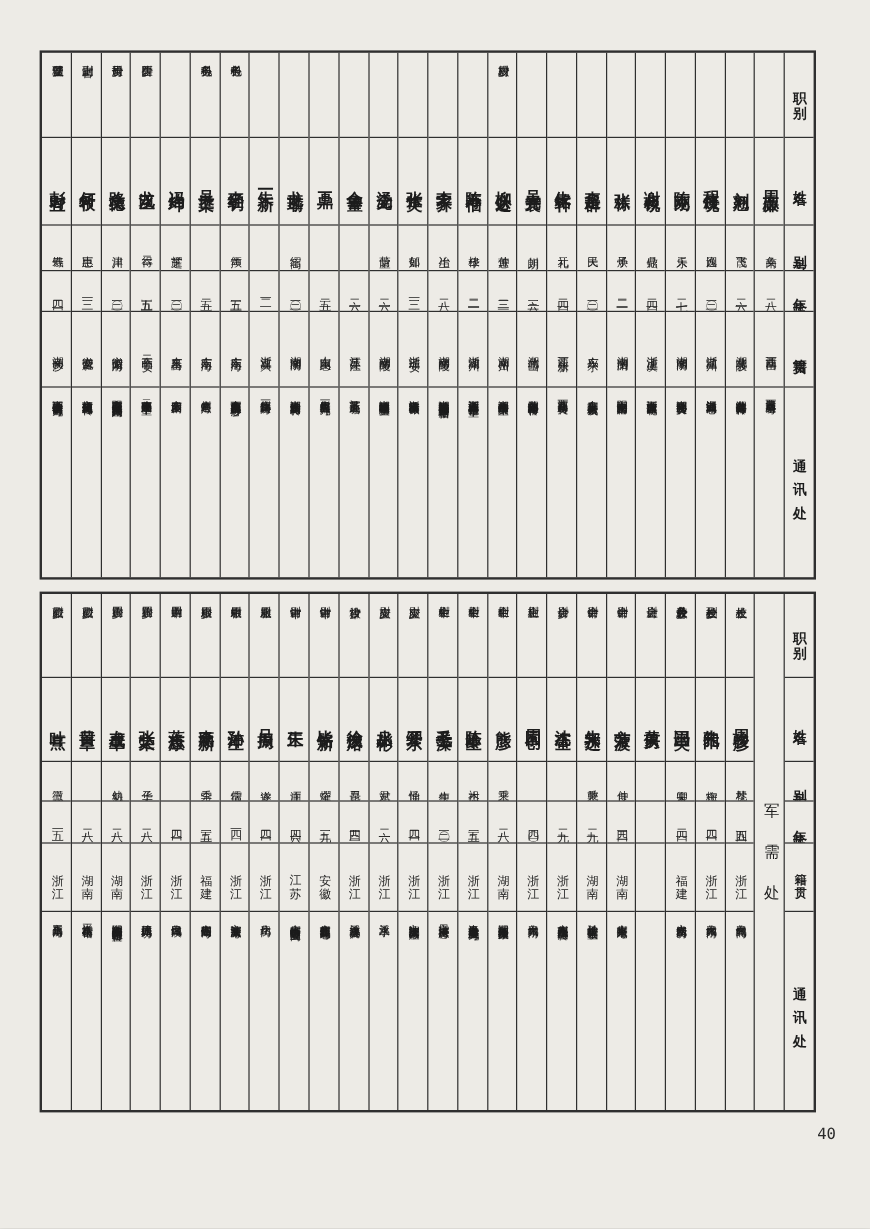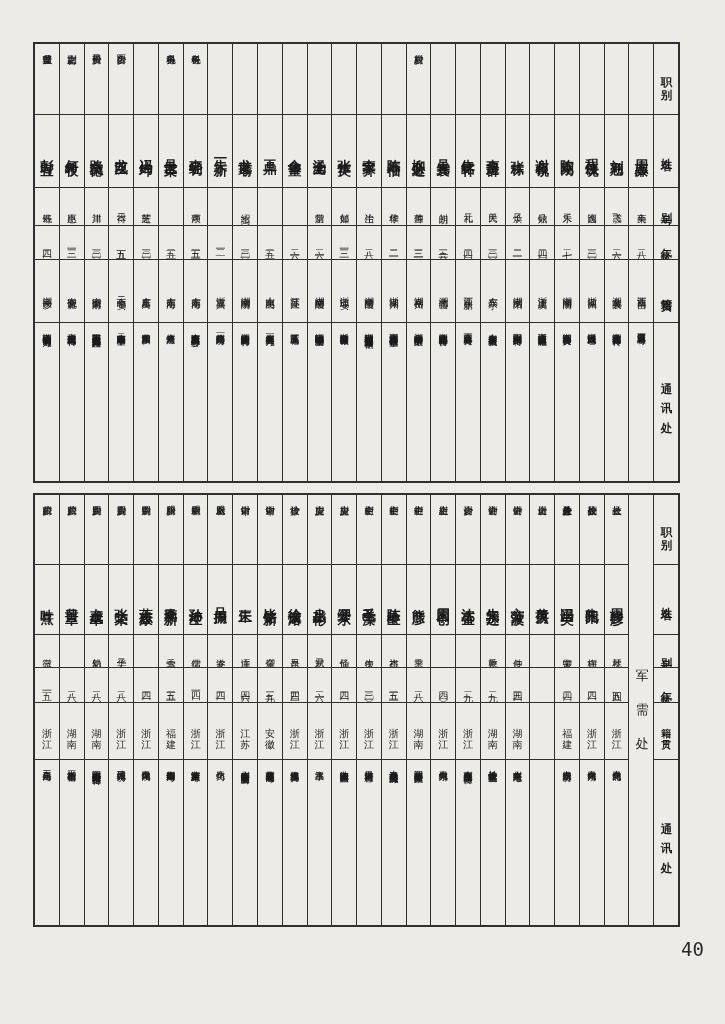--- a/index.html
+++ b/index.html
@@ -58,21 +58,21 @@
   
   .labels .cell span { font-size:11.5px; font-weight:bold; }
   .lbl  { letter-spacing:1.0em; }
   .lbl.tight { letter-spacing:.3em; }
   .lbl.wide  { letter-spacing:1.7em; }
   
   .section-col .cell { height:100%; border-bottom:none; align-items:center; }
   .section-col span { font-size:13px; letter-spacing:2.6em; }
   .page-number {
     position:absolute; left:681px; top:938px;
-    font-size:19px; color:#2a2a2a;
+    font-size:13px; color:#2a2a2a;
     font-family:"DejaVu Sans Mono","Liberation Mono",monospace;
   }
 </style>
 </head>
 <body>
 
 <div class="page">
 
   <div class="roster" id="table-top">
     <div class="col labels">

